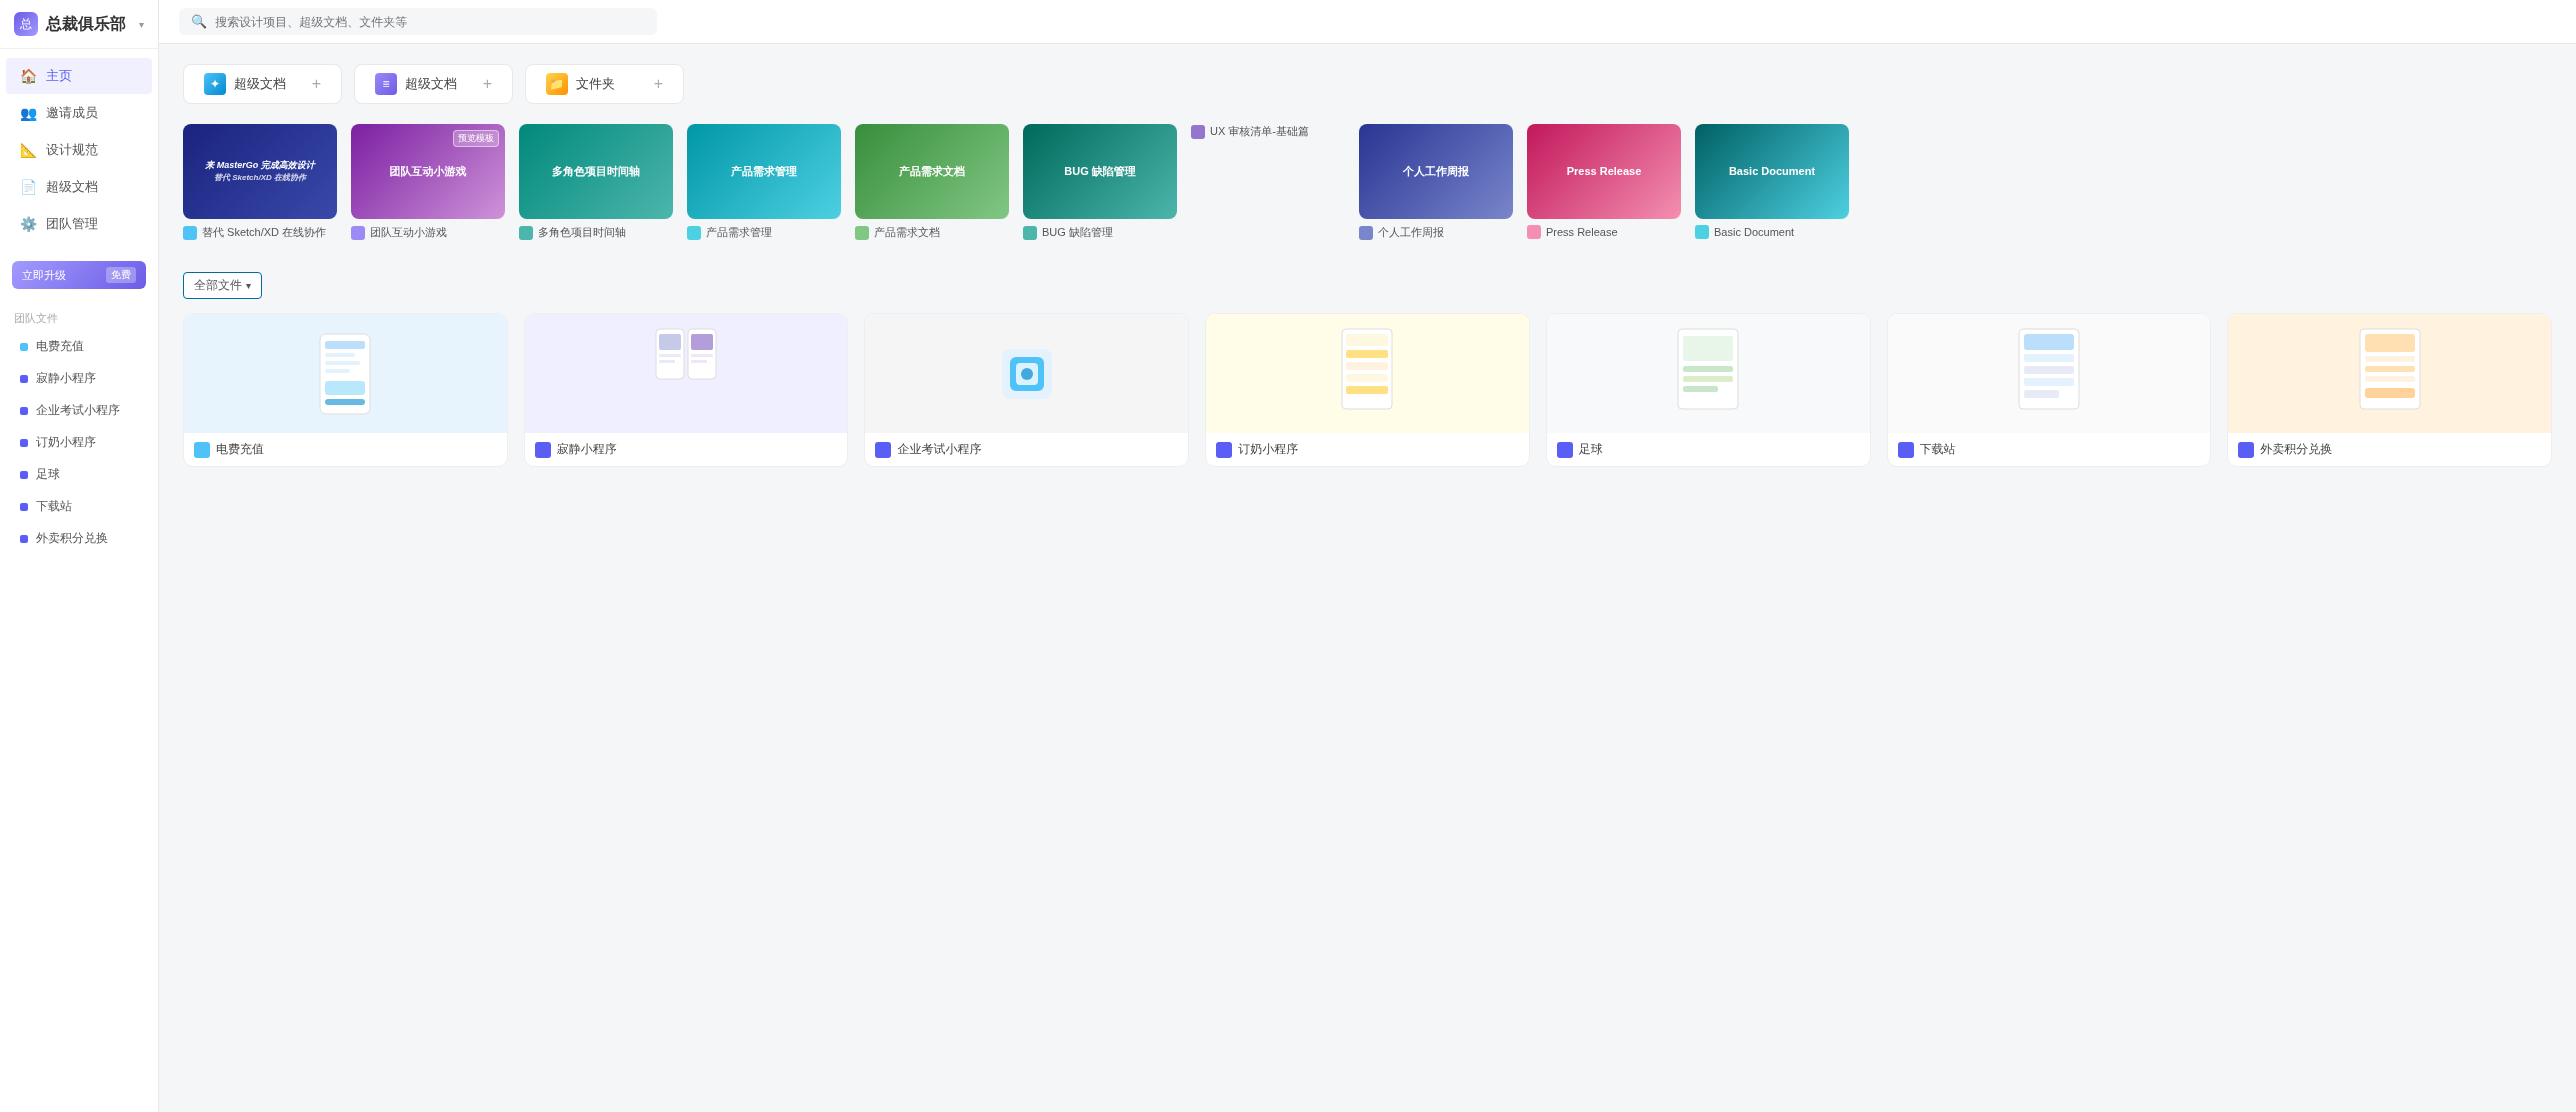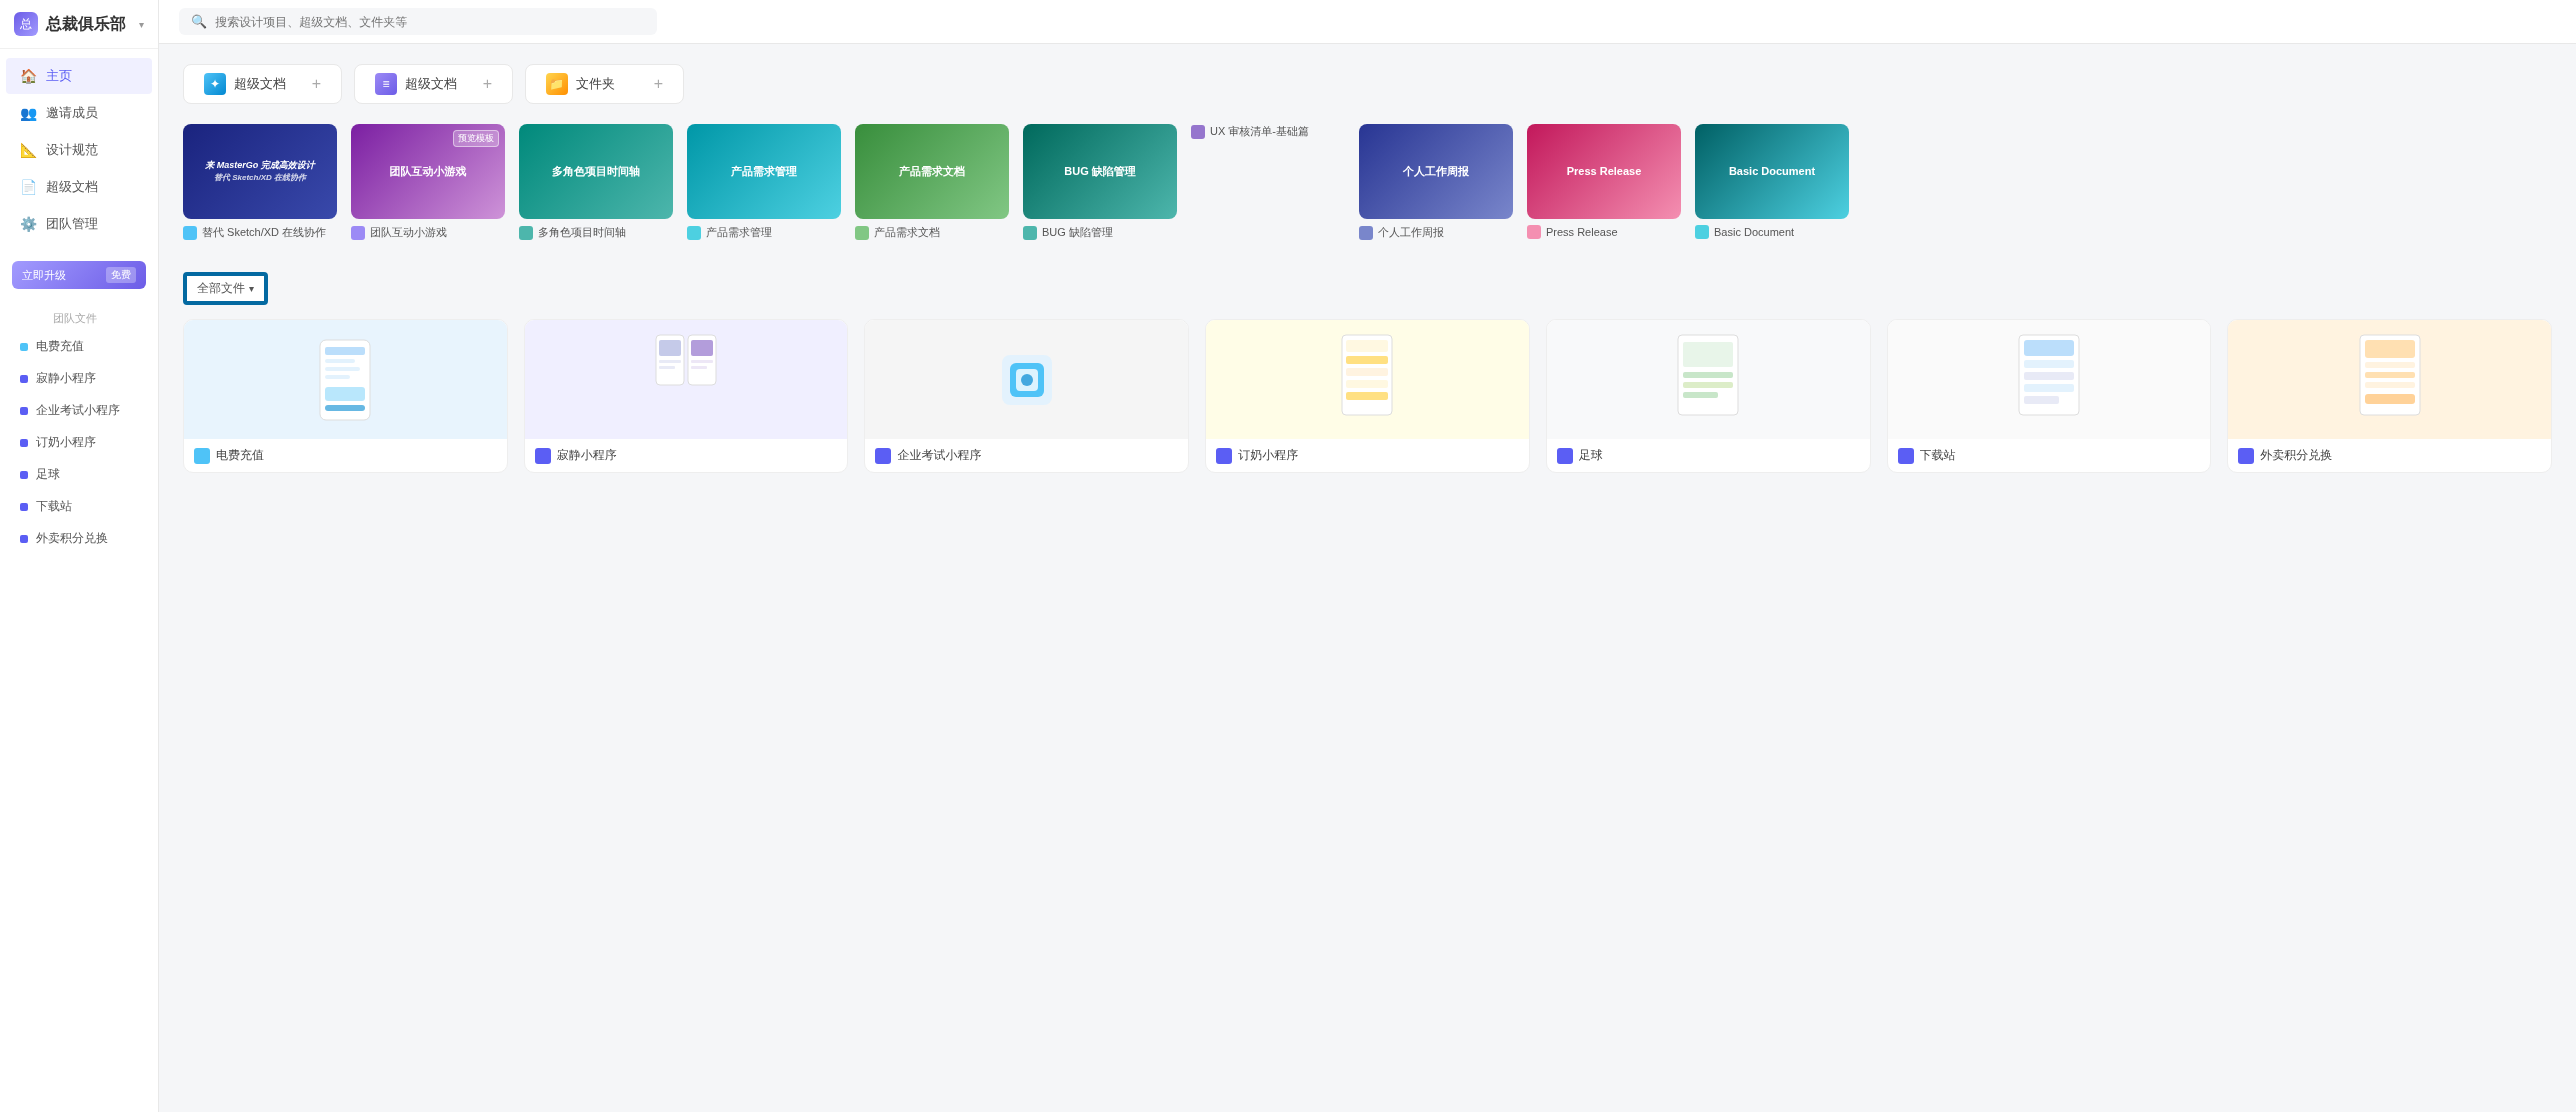--- a/index.html
+++ b/index.html
@@ -10,21 +10,21 @@
     .sidebar-header { display: flex; align-items: center; padding: 12px 14px; border-bottom: 1px solid #f0f0f0; cursor: pointer; }
     .sidebar-header-icon { width: 24px; height: 24px; background: linear-gradient(135deg, #6c5ce7, #a29bfe); border-radius: 6px; display: flex; align-items: center; justify-content: center; color: #fff; font-size: 12px; margin-right: 8px; flex-shrink: 0; }
     .sidebar-header-title { font-size: 16px; font-weight: 600; color: #333; flex: 1; }
     .sidebar-header-arrow { color: #999; font-size: 10px; }
 
     .sidebar-nav { padding: 8px 0; }
     .nav-item { display: flex; align-items: center; padding: 9px 14px; cursor: pointer; border-radius: 4px; margin: 1px 6px; color: #555; font-size: 13px; }
     .nav-item.active { background: #f0f0ff; color: #5b5ef4; }
     .nav-icon { width: 18px; height: 18px; margin-right: 8px; display: flex; align-items: center; justify-content: center; font-size: 14px; flex-shrink: 0; }
 
-    .sidebar-section { padding: 12px 14px 4px; font-size: 11px; color: #aaa; margin-left: 39px; }
+    .sidebar-section { padding: 12px 14px 4px; font-size: 11px; color: #aaa; }
 
     .team-file-item { display: flex; align-items: center; padding: 7px 14px; cursor: pointer; color: #555; font-size: 12px; border-radius: 4px; margin: 1px 6px; }
     .team-file-dot { width: 8px; height: 8px; border-radius: 2px; margin-right: 8px; flex-shrink: 0; }
 
     .upgrade-btn { margin: 10px 12px; padding: 6px 10px; background: linear-gradient(135deg, #a29bfe, #6c5ce7); border-radius: 6px; color: #fff; font-size: 11px; text-align: center; cursor: pointer; display: flex; align-items: center; justify-content: space-between; }
     .upgrade-badge { background: rgba(255,255,255,0.3); border-radius: 3px; padding: 1px 5px; font-size: 10px; }
 
     
     .main { flex: 1; display: flex; flex-direction: column; overflow: hidden; }
 
@@ -75,21 +75,21 @@
 
     
     .section-header { display: flex; align-items: center; gap: 8px; margin-bottom: 14px; }
     .files-grid { display: grid; grid-template-columns: repeat(7, 1fr); gap: 16px; }
     .file-card { background: #fff; border-radius: 10px; overflow: hidden; cursor: pointer; border: 1px solid #eee; transition: box-shadow 0.2s; }
     .file-card-thumb { height: 119px; background: #f8f9fa; display: flex; align-items: center; justify-content: center; overflow: hidden; position: relative; }
     .file-card-info { padding: 8px 10px; display: flex; align-items: center; gap: 6px; }
     .file-card-icon { width: 16px; height: 16px; border-radius: 3px; flex-shrink: 0; }
     .file-card-name { font-size: 12px; color: #444; flex: 1; white-space: nowrap; overflow: hidden; text-overflow: ellipsis; }
 
-    .filter-btn { display: flex; align-items: center; gap: 4px; padding: 4px 10px; border: 4px solid #0369a1; border-radius: 4px; font-size: 12px; color: #555; cursor: pointer; background: #fff; }
+    .filter-btn { display: flex; align-items: center; gap: 4px; padding: 4px 10px; border: 1px solid #0369a1; border-radius: 4px; font-size: 12px; color: #555; cursor: pointer; background: #fff; }
 
     
     .rc-text { color: #fff; font-size: 11px; font-weight: 600; text-align: center; padding: 6px; line-height: 1.3; }
     .rc-badge { position: absolute; top: 6px; right: 6px; background: rgba(255,255,255,0.25); border: 1px solid rgba(255,255,255,0.5); border-radius: 4px; color: #fff; font-size: 9px; padding: 1px 4px; }
   </style>
 </head>
 <body>
 
 <div class="sidebar">
   <div class="sidebar-header">

